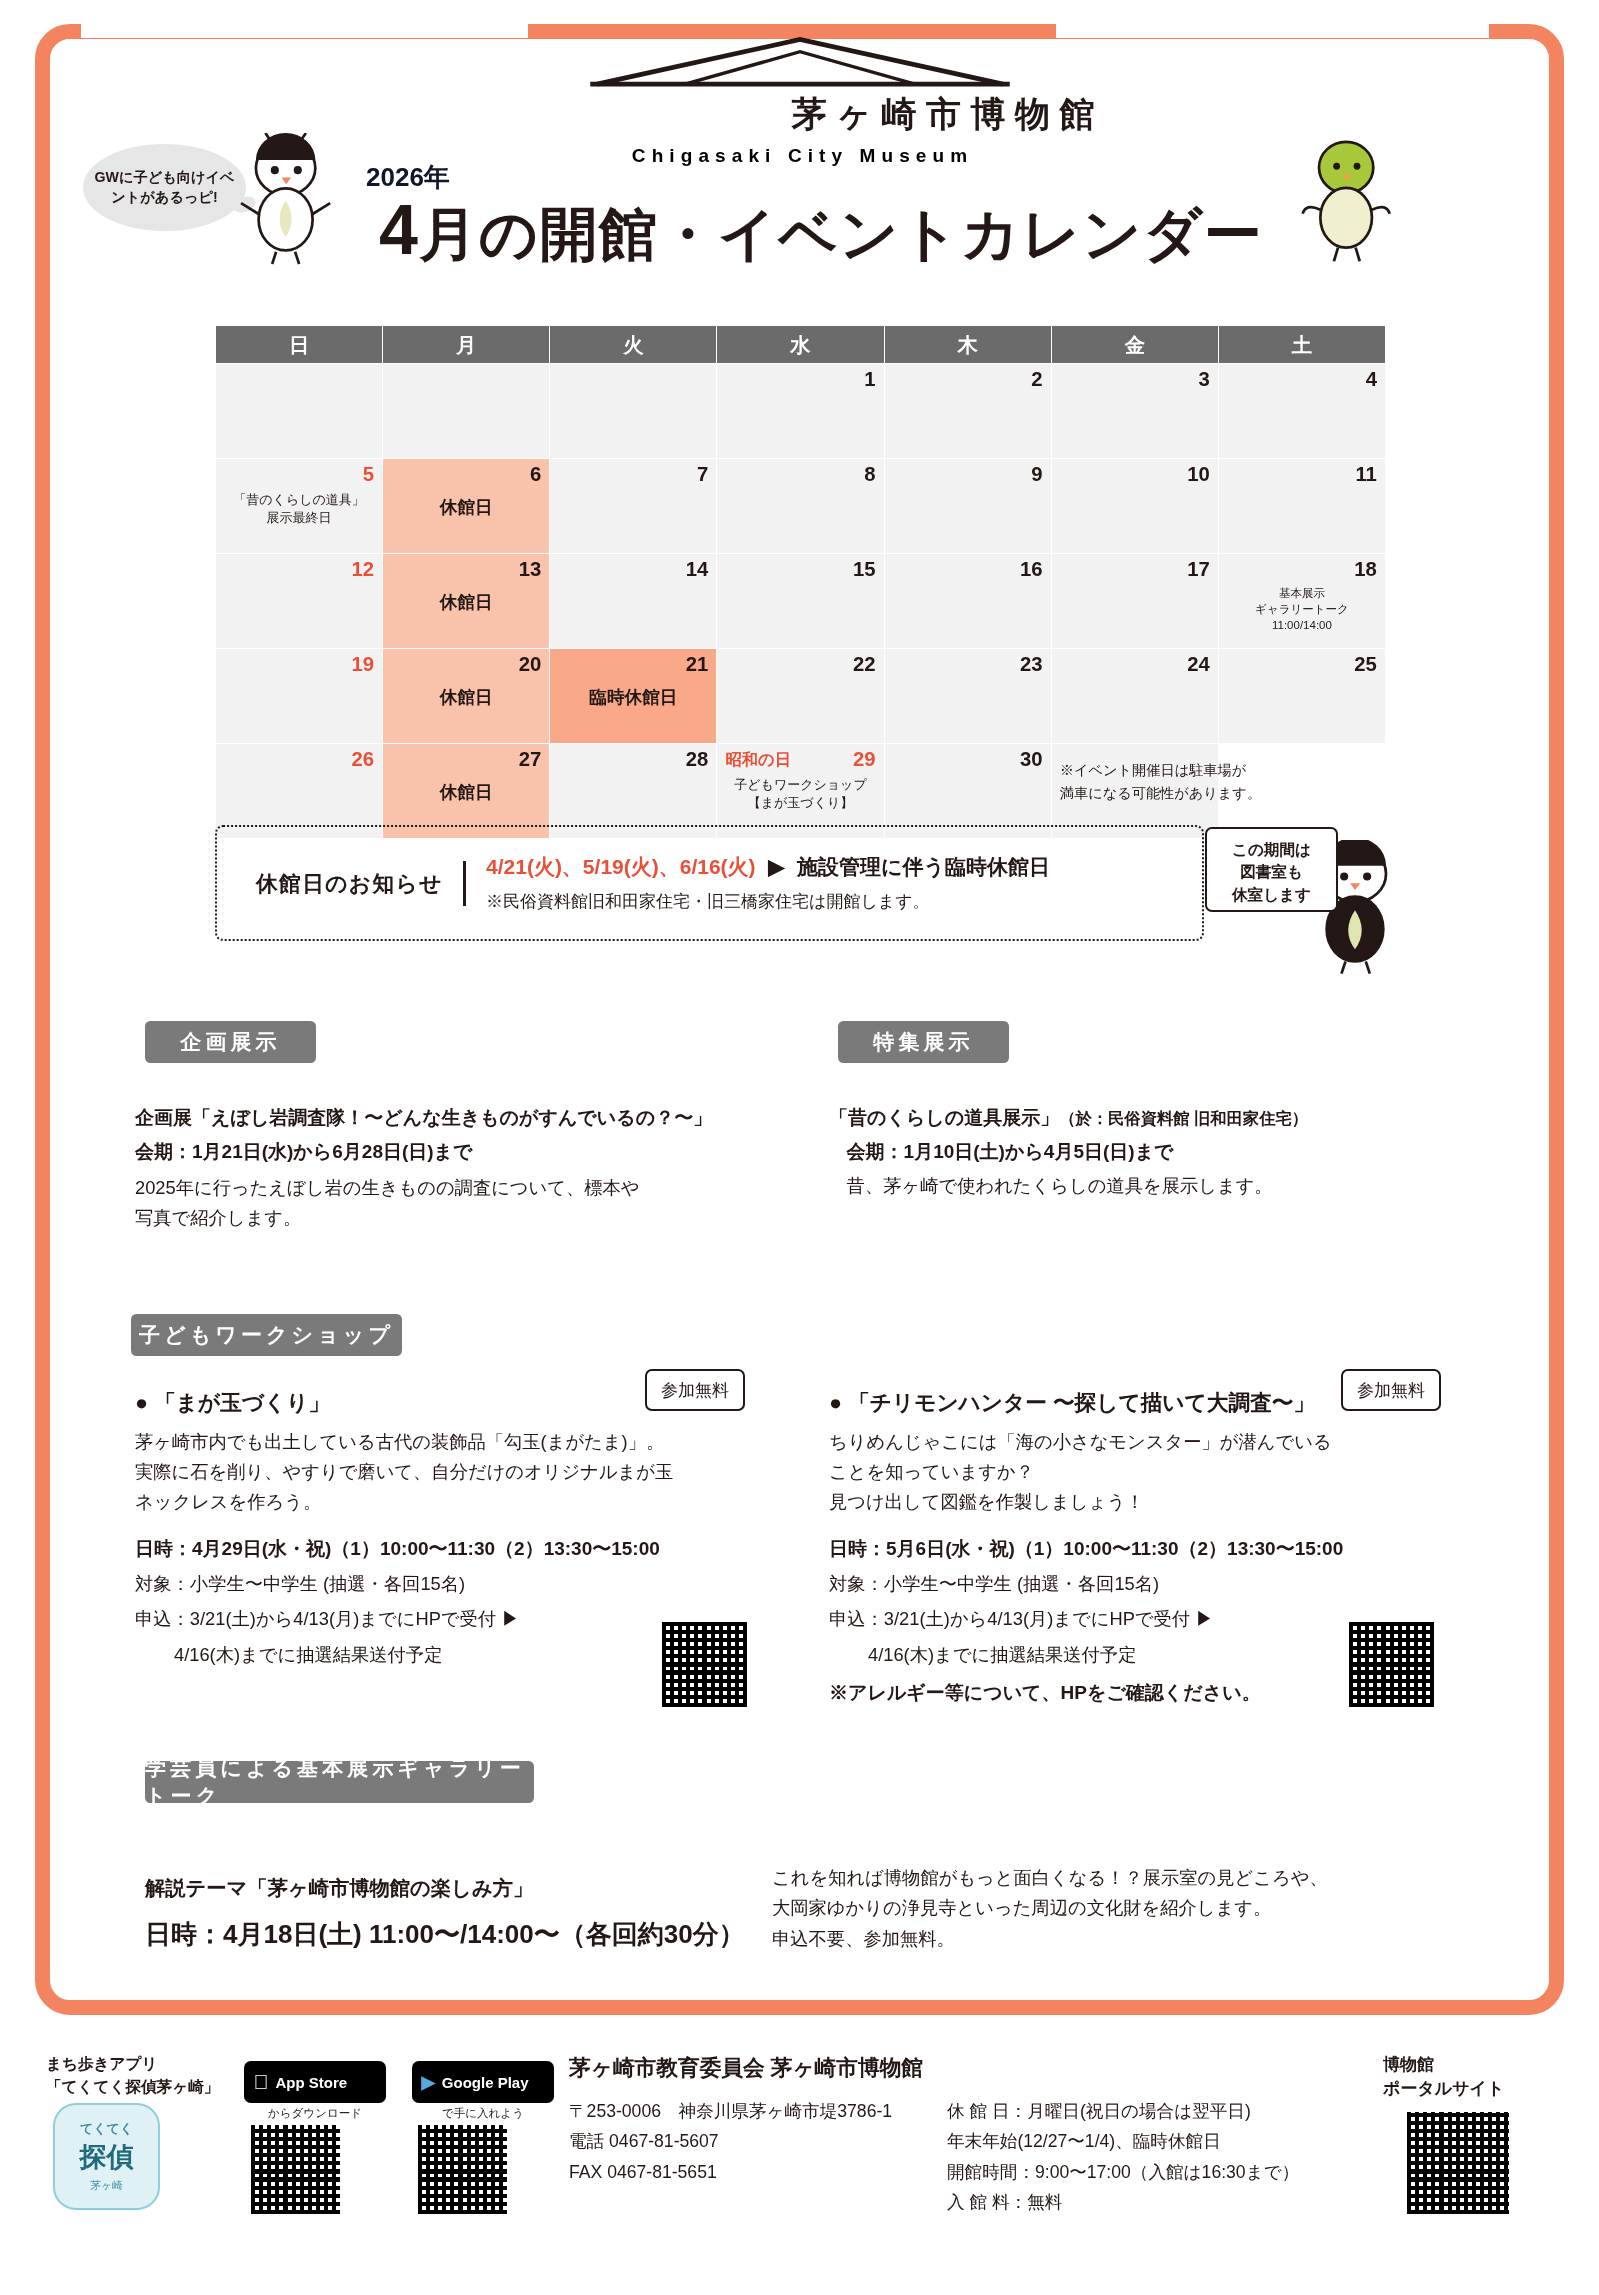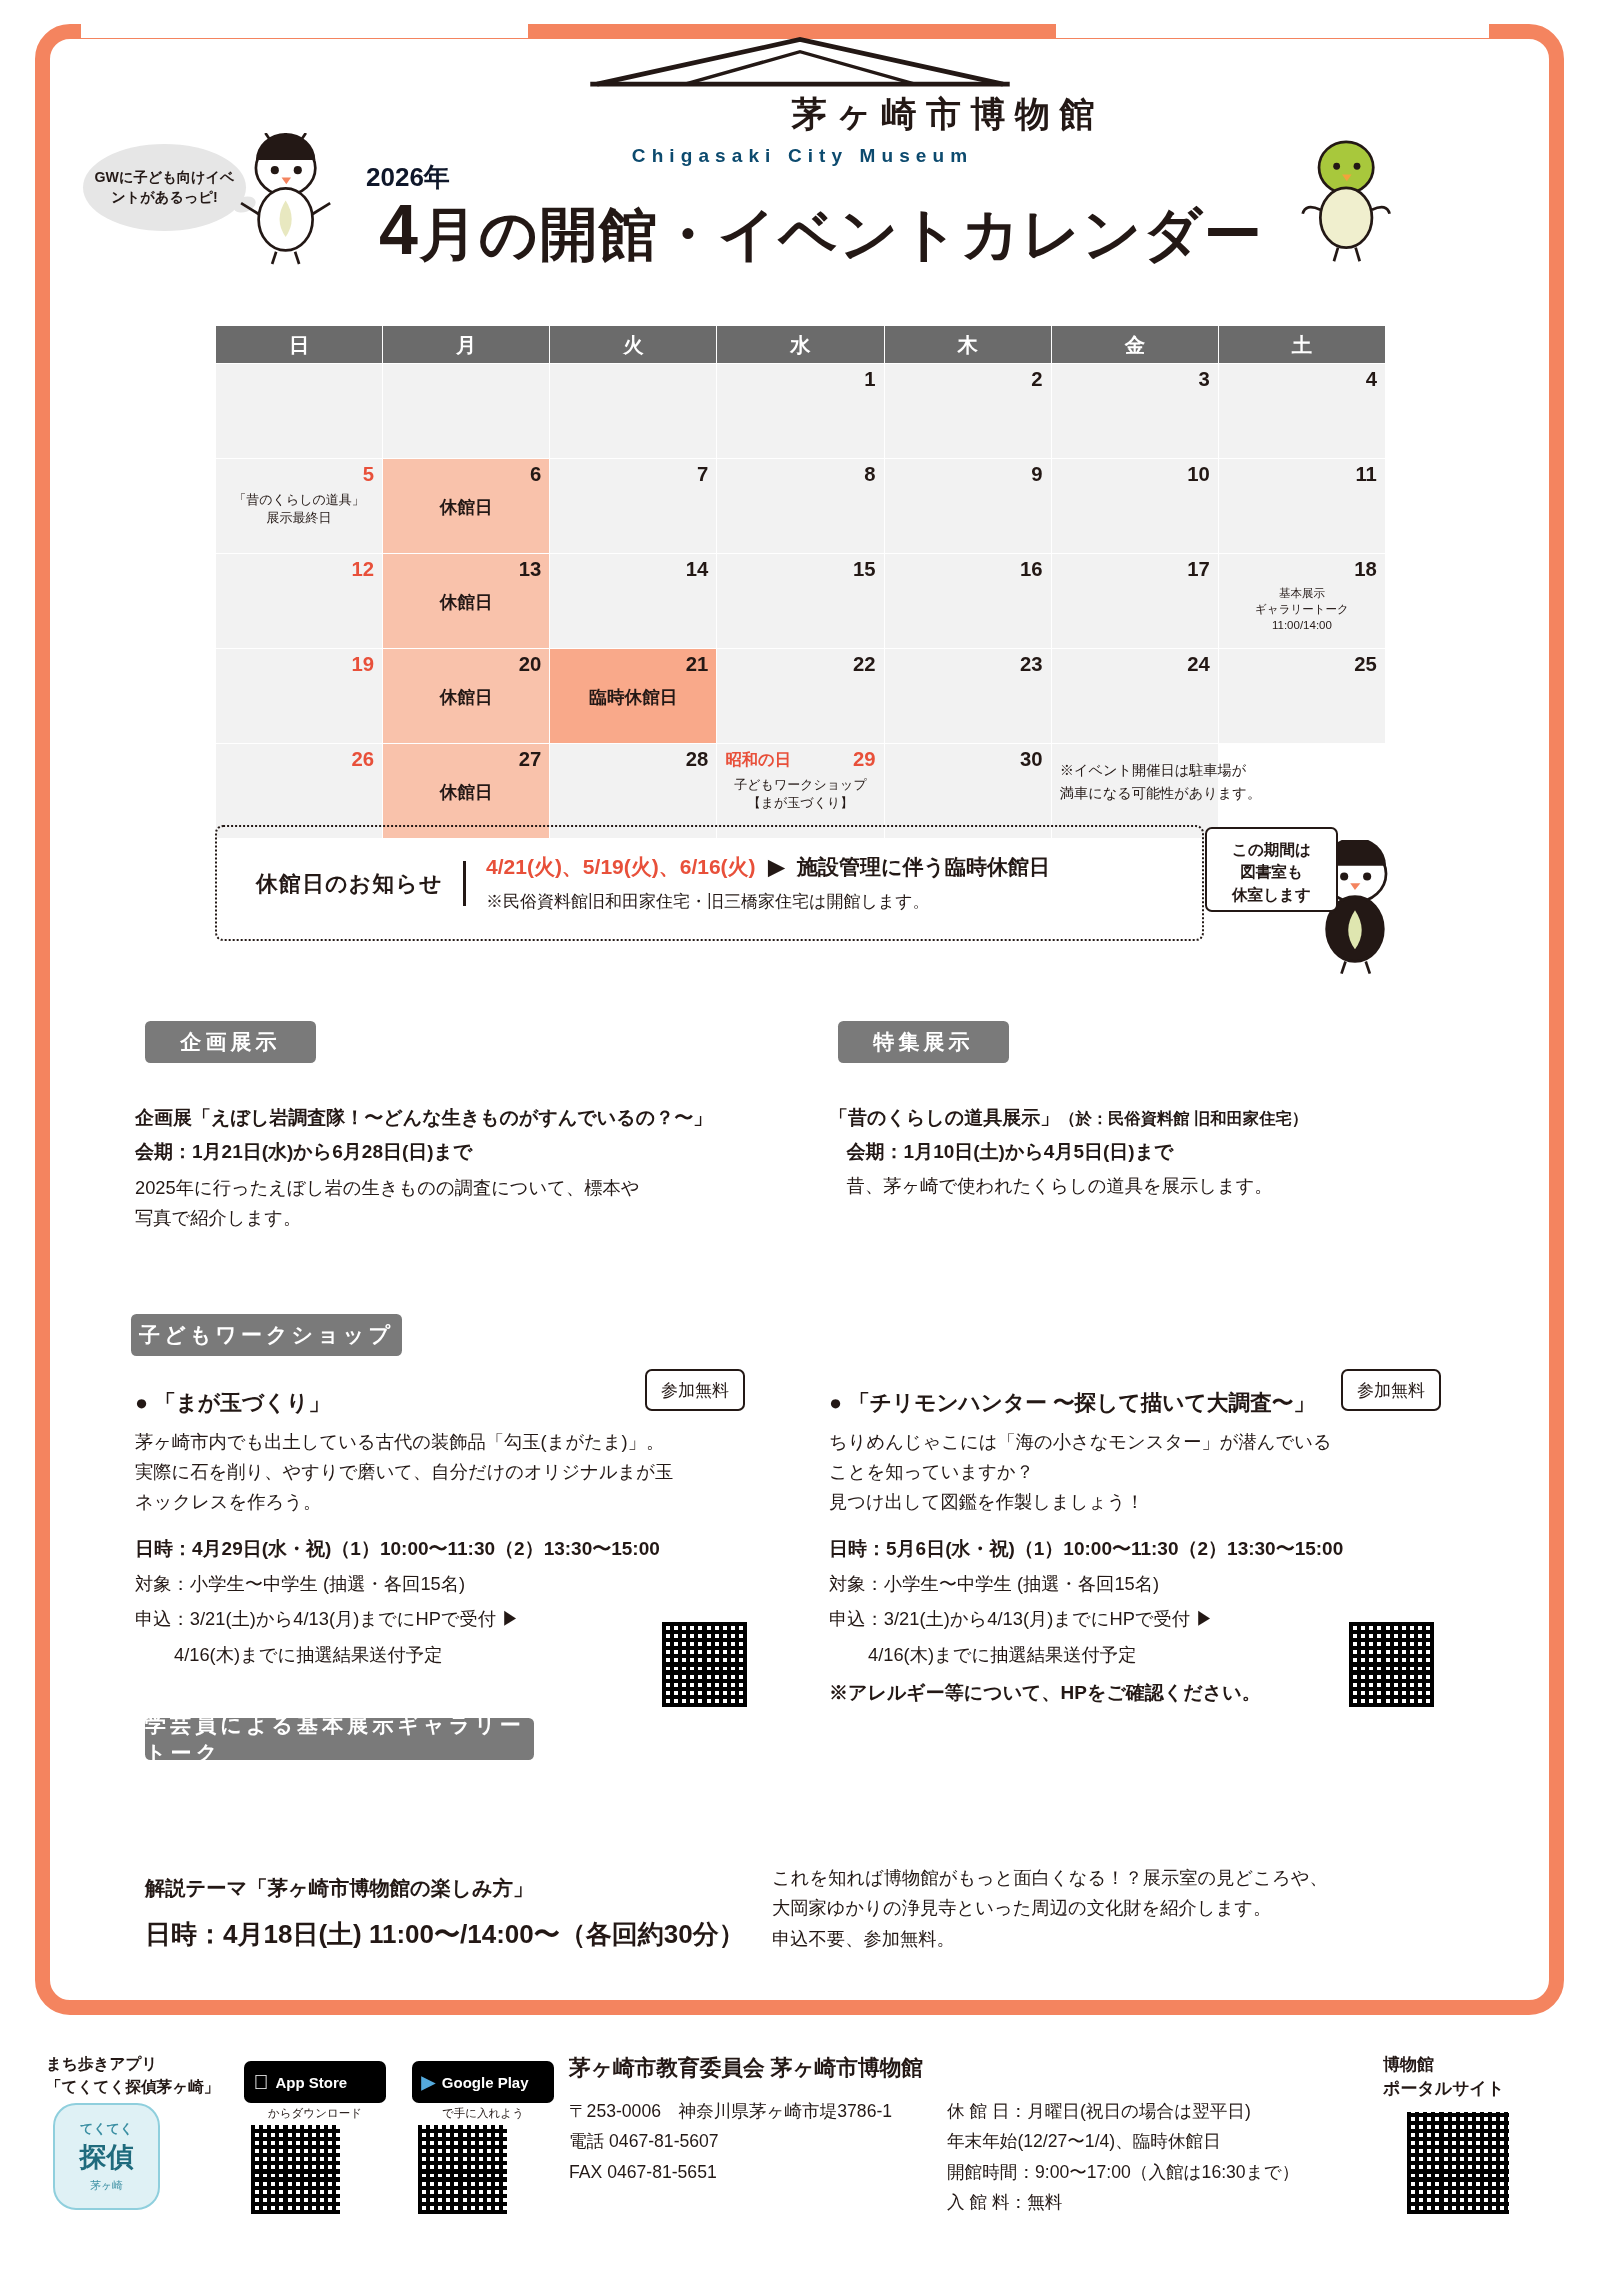--- a/index.html
+++ b/index.html
@@ -59,21 +59,21 @@
     letter-spacing: 9.5px;
     font-weight: bold;
     color: #231815;
     margin-left: 9.5px;
     text-align: right;
   }
   .logo-en {
     font-size: 19px;
     letter-spacing: 6.1px;
     font-weight: bold;
-    color: #0c4a6e;
+    color: #000000;
     margin-top: 6.8px;
     margin-left: 6.1px;
   }
 
   
   .year {
     position: absolute;
     left: 366px; top: 160px;
     font-size: 26px;
     font-weight: bold;
@@ -245,21 +245,21 @@
     letter-spacing: 4.1px;
     border-radius: 5.4px;
     height: 42px;
     display: flex;
     align-items: center;
     justify-content: center;
   }
   #pill-kikaku { left: 145px; top: 1021px; width: 171px; }
   #pill-tokushu { left: 838px; top: 1021px; width: 171px; }
   #pill-kodomo { left: 131px; top: 1314px; width: 271px; }
-  #pill-gallery { left: 145px; top: 1718px; width: 389px; }
+  #pill-gallery { left: 145px; top: 1761px; width: 389px; }
 
   
   .tb { position: absolute; color: #231815; }
 
   #kikaku-text { left: 135px; top: 1105px; width: 650px; font-size: 18.3px; }
   #kikaku-text .t1 { font-weight: bold; font-size: 19px; }
   #kikaku-text .t2 { font-weight: bold; font-size: 19px; margin-top: 8.1px; }
   #kikaku-text .t3 { font-size: 18.3px; margin-top: 8.1px; line-height: 1.62; }
 
   #tokushu-text { left: 829px; top: 1105px; width: 677px; font-size: 18.3px; }

